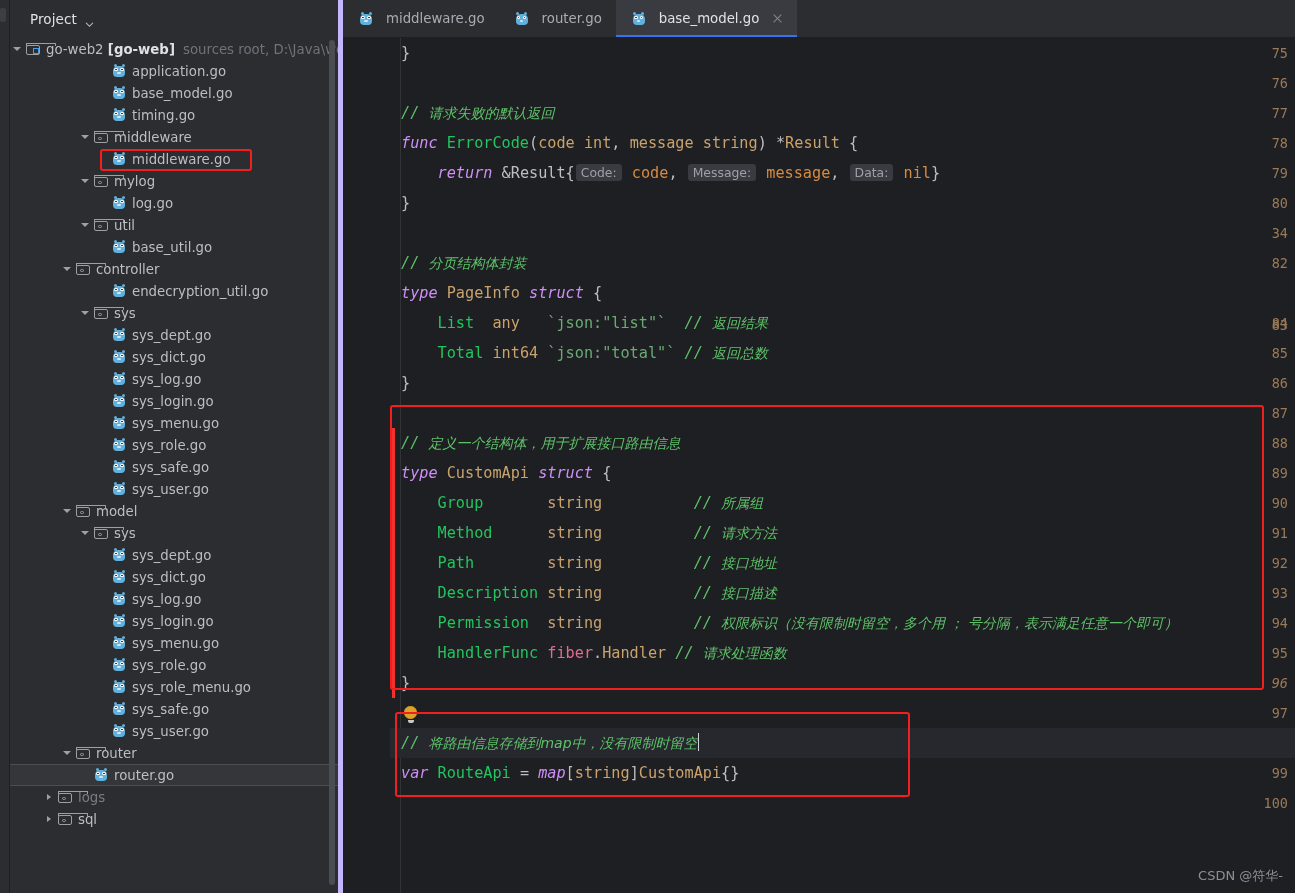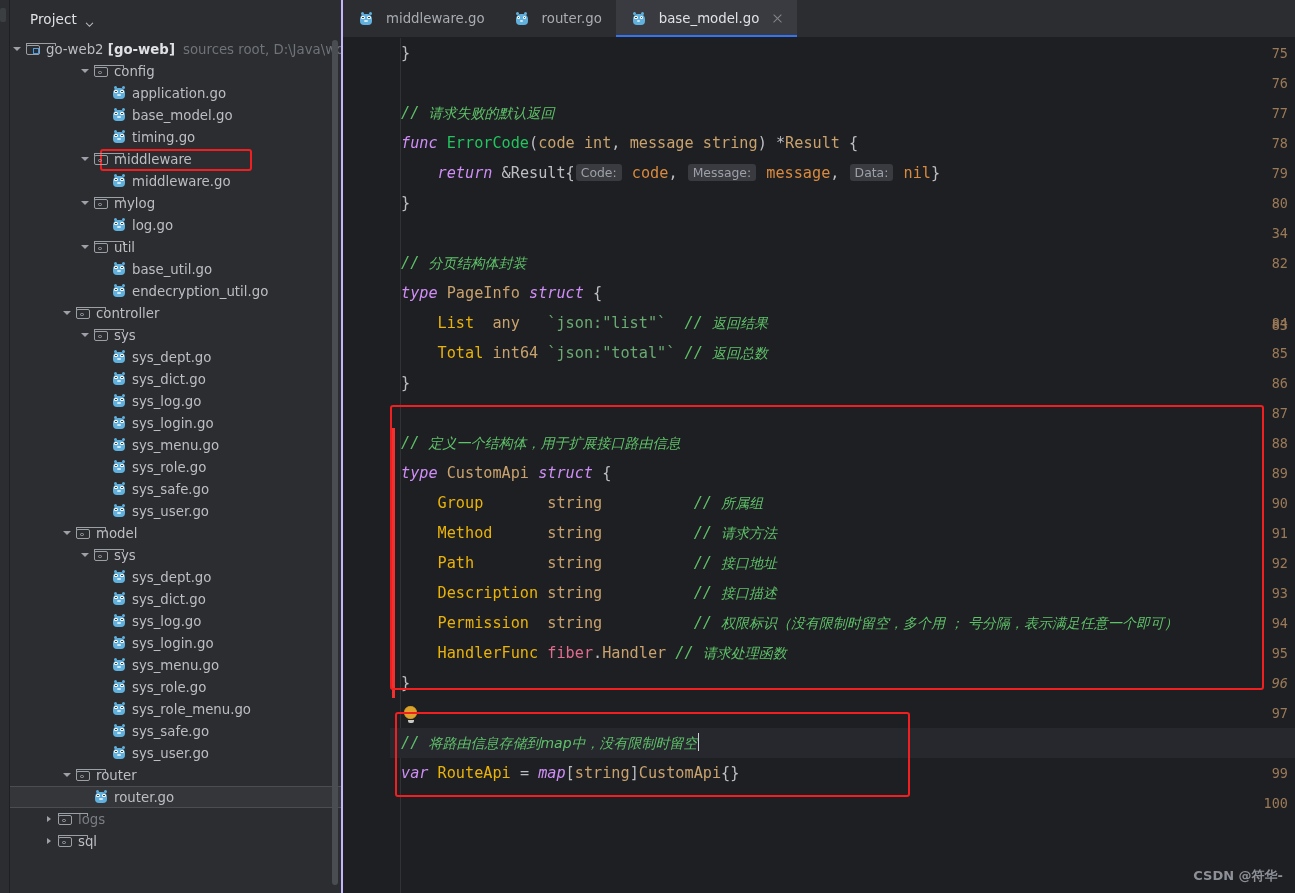--- a/index.html
+++ b/index.html
@@ -20,21 +20,21 @@
   }
   .stripe-btn {
     position:absolute; left:0px; top:8px; width:6px; height:14px;
     background:#3c3f41; border-radius:2px;
   }
 
   
   .project-panel {
     width:333px; flex:0 0 333px; height:893px;
     background:#2b2d30; position:relative;
-    border-right:2px solid #c4b5fd;
+    border-right:5px solid #c4b5fd;
   }
   .project-header {
     height:38px; display:flex; align-items:center; padding-left:20px;
     background:#2b2d30;
   }
   .project-header .title {
     font-size:13.5px; color:#dfe1e5; letter-spacing:0.1px;
   }
   .chev-small {
     margin-left:8px; width:9px; height:9px; position:relative; top:-1px;
@@ -166,21 +166,21 @@
     font-family:"DejaVu Sans Mono", monospace; font-size:15.2px;
     white-space:pre;
   }
   .code-line.cur { background:#26282e; left:47px; padding-left:11px; }
   .cjk { font-family:"DejaVu Sans", sans-serif; font-size:14px; }
 
   
   .kw   { color:#cf8ef7; font-style:italic; }
   .fn   { color:#22c55e; }
   .typ  { color:#c9a26d; }
-  .fld  { color:#eab308;margin-top:24px; }
+  .fld  { color:#22c55e;margin-top:24px; }
   .com  { color:#5ec269; font-style:italic; }
   .pl   { color:#bcbec4; }
   .str  { color:#6aab73; }
   .par  { color:#c9a26d; }
   .nil  { color:#d98a3f; }
   .varo { color:#d98a3f; }
   .pkg  { color:#e06c8e; }
 
   .inlay {
     background:#393b40; color:#9da0a8; border-radius:3px;
@@ -199,21 +199,21 @@
   .caretbar {
     display:inline-block; width:1.6px; height:18px; background:#cfd2d6;
     vertical-align:-3px;
   }
   .editor-hl {
     position:absolute; border:2.5px solid #f11f1f; border-radius:3px;
     pointer-events:none;
   }
   .watermark {
     position:absolute; right:12px; bottom:8px; font-size:13px;
-    color:#8d9098; font-family:"DejaVu Sans", sans-serif;font-weight:bold;
+    color:#8d9098; font-family:"DejaVu Sans", sans-serif;
   }
 </style>
 </head>
 <body>
 
 <div id="app">
 
   <div class="tool-stripe">
     <div class="stripe-btn"></div>
   </div>
@@ -237,194 +237,180 @@
             <span class="folder mod-folder">
               <span class="tab"></span>
               <span class="body"></span>
               <span class="sq"></span>
             </span>
           </span>
           <span class="lbl">go-web2 <b>[go-web]</b></span>
           <span class="lbl muted" style="margin-left:8px">sources root,  D:\Java\wor</span>
         </div>
         <div class="tree-row">
+          <span style="display:inline-block;width:86px"></span>
+          <span class="tw"></span>
+          <span class="ico">
+            <span class="gopher">
+              <span class="ear-l"></span>
+              <span class="ear-r"></span>
+              <span class="head"></span>
+              <span class="eye-l"></span>
+              <span class="eye-r"></span>
+              <span class="snout"></span>
+            </span>
+          </span>
+          <span class="lbl">application.go</span>
+        </div>
+        <div class="tree-row">
+          <span style="display:inline-block;width:86px"></span>
+          <span class="tw"></span>
+          <span class="ico">
+            <span class="gopher">
+              <span class="ear-l"></span>
+              <span class="ear-r"></span>
+              <span class="head"></span>
+              <span class="eye-l"></span>
+              <span class="eye-r"></span>
+              <span class="snout"></span>
+            </span>
+          </span>
+          <span class="lbl">base_model.go</span>
+        </div>
+        <div class="hl-box" style="left: 90px; top: 111px; width: 152px; height: 22px;"></div>
+        <div class="tree-row">
+          <span style="display:inline-block;width:86px"></span>
+          <span class="tw"></span>
+          <span class="ico">
+            <span class="gopher">
+              <span class="ear-l"></span>
+              <span class="ear-r"></span>
+              <span class="head"></span>
+              <span class="eye-l"></span>
+              <span class="eye-r"></span>
+              <span class="snout"></span>
+            </span>
+          </span>
+          <span class="lbl">timing.go</span>
+        </div>
+        <div class="tree-row">
           <span style="display:inline-block;width:68px"></span>
           <span class="tw">
             <span class="caret open"></span>
           </span>
           <span class="ico">
             <span class="folder">
               <span class="tab"></span>
               <span class="body"></span>
               <span class="dot"></span>
             </span>
           </span>
-          <span class="lbl">config</span>
-        </div>
-        <div class="tree-row">
-          <span style="display:inline-block;width:86px"></span>
-          <span class="tw"></span>
-          <span class="ico">
-            <span class="gopher">
-              <span class="ear-l"></span>
-              <span class="ear-r"></span>
-              <span class="head"></span>
-              <span class="eye-l"></span>
-              <span class="eye-r"></span>
-              <span class="snout"></span>
-            </span>
-          </span>
-          <span class="lbl">application.go</span>
-        </div>
-        <div class="tree-row">
-          <span style="display:inline-block;width:86px"></span>
-          <span class="tw"></span>
-          <span class="ico">
-            <span class="gopher">
-              <span class="ear-l"></span>
-              <span class="ear-r"></span>
-              <span class="head"></span>
-              <span class="eye-l"></span>
-              <span class="eye-r"></span>
-              <span class="snout"></span>
-            </span>
-          </span>
-          <span class="lbl">base_model.go</span>
-        </div>
-        <div class="hl-box" style="left: 90px; top: 111px; width: 152px; height: 22px;"></div>
-        <div class="tree-row">
-          <span style="display:inline-block;width:86px"></span>
-          <span class="tw"></span>
-          <span class="ico">
-            <span class="gopher">
-              <span class="ear-l"></span>
-              <span class="ear-r"></span>
-              <span class="head"></span>
-              <span class="eye-l"></span>
-              <span class="eye-r"></span>
-              <span class="snout"></span>
-            </span>
-          </span>
-          <span class="lbl">timing.go</span>
+          <span class="lbl">middleware</span>
+        </div>
+        <div class="tree-row">
+          <span style="display:inline-block;width:86px"></span>
+          <span class="tw"></span>
+          <span class="ico">
+            <span class="gopher">
+              <span class="ear-l"></span>
+              <span class="ear-r"></span>
+              <span class="head"></span>
+              <span class="eye-l"></span>
+              <span class="eye-r"></span>
+              <span class="snout"></span>
+            </span>
+          </span>
+          <span class="lbl">middleware.go</span>
         </div>
         <div class="tree-row">
           <span style="display:inline-block;width:68px"></span>
           <span class="tw">
             <span class="caret open"></span>
           </span>
           <span class="ico">
             <span class="folder">
               <span class="tab"></span>
               <span class="body"></span>
               <span class="dot"></span>
             </span>
           </span>
-          <span class="lbl">middleware</span>
-        </div>
-        <div class="tree-row">
-          <span style="display:inline-block;width:86px"></span>
-          <span class="tw"></span>
-          <span class="ico">
-            <span class="gopher">
-              <span class="ear-l"></span>
-              <span class="ear-r"></span>
-              <span class="head"></span>
-              <span class="eye-l"></span>
-              <span class="eye-r"></span>
-              <span class="snout"></span>
-            </span>
-          </span>
-          <span class="lbl">middleware.go</span>
+          <span class="lbl">mylog</span>
+        </div>
+        <div class="tree-row">
+          <span style="display:inline-block;width:86px"></span>
+          <span class="tw"></span>
+          <span class="ico">
+            <span class="gopher">
+              <span class="ear-l"></span>
+              <span class="ear-r"></span>
+              <span class="head"></span>
+              <span class="eye-l"></span>
+              <span class="eye-r"></span>
+              <span class="snout"></span>
+            </span>
+          </span>
+          <span class="lbl">log.go</span>
         </div>
         <div class="tree-row">
           <span style="display:inline-block;width:68px"></span>
           <span class="tw">
             <span class="caret open"></span>
           </span>
           <span class="ico">
             <span class="folder">
               <span class="tab"></span>
               <span class="body"></span>
               <span class="dot"></span>
             </span>
           </span>
-          <span class="lbl">mylog</span>
-        </div>
-        <div class="tree-row">
-          <span style="display:inline-block;width:86px"></span>
-          <span class="tw"></span>
-          <span class="ico">
-            <span class="gopher">
-              <span class="ear-l"></span>
-              <span class="ear-r"></span>
-              <span class="head"></span>
-              <span class="eye-l"></span>
-              <span class="eye-r"></span>
-              <span class="snout"></span>
-            </span>
-          </span>
-          <span class="lbl">log.go</span>
-        </div>
-        <div class="tree-row">
-          <span style="display:inline-block;width:68px"></span>
+          <span class="lbl">util</span>
+        </div>
+        <div class="tree-row">
+          <span style="display:inline-block;width:86px"></span>
+          <span class="tw"></span>
+          <span class="ico">
+            <span class="gopher">
+              <span class="ear-l"></span>
+              <span class="ear-r"></span>
+              <span class="head"></span>
+              <span class="eye-l"></span>
+              <span class="eye-r"></span>
+              <span class="snout"></span>
+            </span>
+          </span>
+          <span class="lbl">base_util.go</span>
+        </div>
+        <div class="tree-row">
+          <span style="display:inline-block;width:50px"></span>
           <span class="tw">
             <span class="caret open"></span>
           </span>
           <span class="ico">
             <span class="folder">
               <span class="tab"></span>
               <span class="body"></span>
               <span class="dot"></span>
             </span>
           </span>
-          <span class="lbl">util</span>
-        </div>
-        <div class="tree-row">
-          <span style="display:inline-block;width:86px"></span>
-          <span class="tw"></span>
-          <span class="ico">
-            <span class="gopher">
-              <span class="ear-l"></span>
-              <span class="ear-r"></span>
-              <span class="head"></span>
-              <span class="eye-l"></span>
-              <span class="eye-r"></span>
-              <span class="snout"></span>
-            </span>
-          </span>
-          <span class="lbl">base_util.go</span>
+          <span class="lbl">controller</span>
         </div>
         <div class="tree-row">
           <span style="display:inline-block;width:86px"></span>
           <span class="tw"></span>
           <span class="ico">
             <span class="gopher">
               <span class="ear-l"></span>
               <span class="ear-r"></span>
               <span class="head"></span>
               <span class="eye-l"></span>
               <span class="eye-r"></span>
               <span class="snout"></span>
             </span>
           </span>
           <span class="lbl">endecryption_util.go</span>
-        </div>
-        <div class="tree-row">
-          <span style="display:inline-block;width:50px"></span>
-          <span class="tw">
-            <span class="caret open"></span>
-          </span>
-          <span class="ico">
-            <span class="folder">
-              <span class="tab"></span>
-              <span class="body"></span>
-              <span class="dot"></span>
-            </span>
-          </span>
-          <span class="lbl">controller</span>
         </div>
         <div class="tree-row">
           <span style="display:inline-block;width:68px"></span>
           <span class="tw">
             <span class="caret open"></span>
           </span>
           <span class="ico">
             <span class="folder">
               <span class="tab"></span>
               <span class="body"></span>

